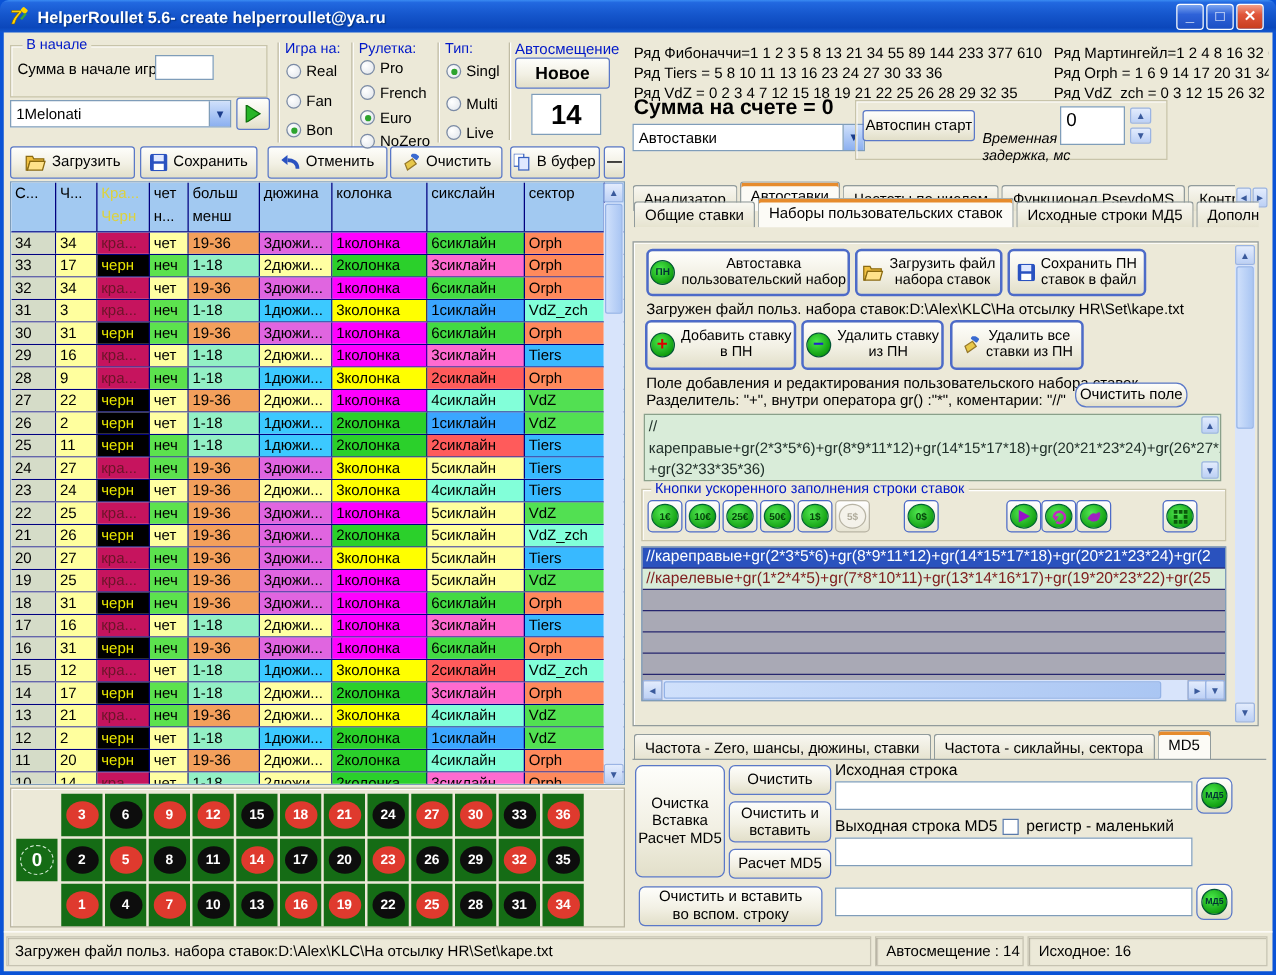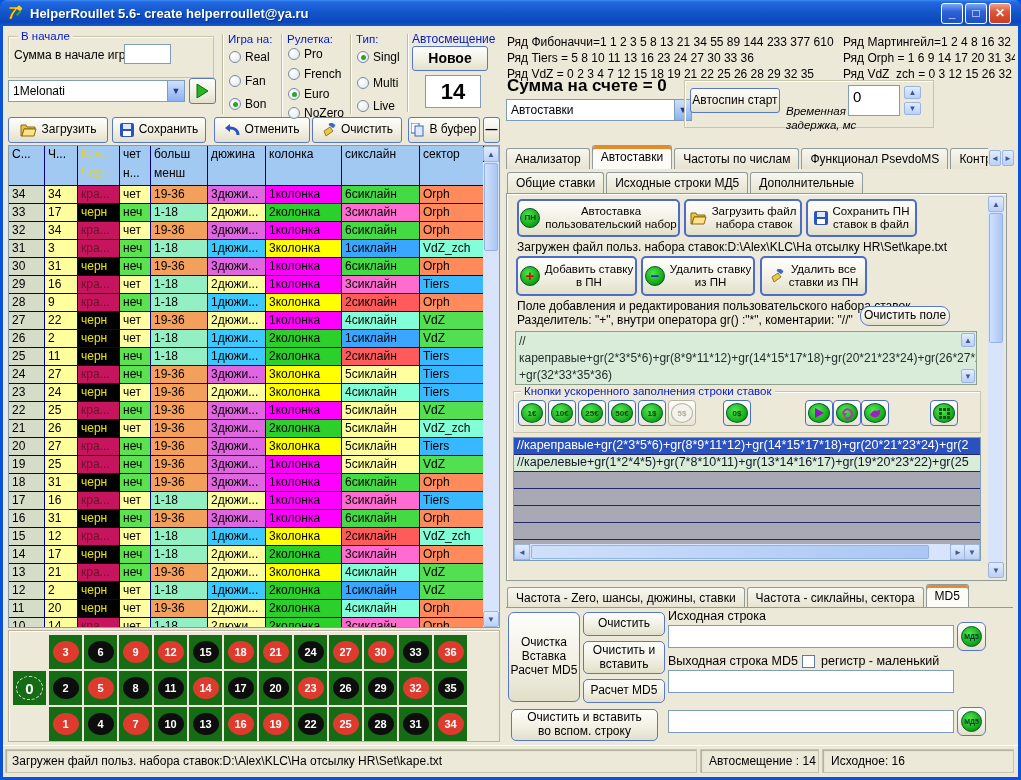--- a/index.html
+++ b/index.html
@@ -614,22 +614,23 @@
 
   <div id="main-tabs" class="tabbar abs" style="left:506px;top:145px;width:482px;height:24px;">
       <div class="tab">Анализатор</div>
       <div class="tab active">Автоставки</div>
       <div class="tab">Частоты по числам</div>
       <div class="tab">Функционал PsevdoMS</div>
       <div class="tab">Контроль банкрол</div>
     </div>
   <div class="abs sb-btn" style="left:989px;top:150px;width:12px;height:16px;">◄</div>
   <div class="abs sb-btn" style="left:1002px;top:150px;width:12px;height:16px;">►</div>
-  <div id="sub-tabs" class="tabbar abs" style="left:507px;top:169px;width:500px;height:24px;">
+  <div id="sub-tabs" class="tabbar abs" style="left:507px;top:158px;width:500px;height:24px;">
       <div class="tab">Общие ставки</div>
+      <div class="tab active">Наборы пользовательских ставок</div>
       <div class="tab">Исходные строки МД5</div>
       <div class="tab">Дополнительные</div>
     </div>
 
   <div class="abs" style="left:506px;top:193px;width:501px;height:388px;border:1px solid #919b9c;background:#ece9d8;box-shadow:inset 1px 1px 0 #fff;"></div>
 
   <div class="abs btn btn-b2" style="left:684px;top:199px;width:118px;height:38px;font-size:11.5px;">
     <svg width="17" height="14" viewBox="0 0 17 14">
         <path d="M1 2h5l1 2h8v2H4L2 13H1z" fill="#f0c040" stroke="#8a6a10"></path>
         <path d="M4 6h12l-2 7H2z" fill="#ffe28a" stroke="#8a6a10"></path>
@@ -686,21 +687,21 @@
     <div class="sb-btn abs" style="right:1px;bottom:1px;width:14px;height:14px;">▼</div>
   </div>
 
   <div class="abs groupline" style="left:513px;top:391px;width:468px;height:42px;"></div>
   <div class="abs blue-lb" style="left:521px;top:385px;background:#ece9d8;padding:0 3px;">Кнопки ускоренного заполнения строки ставок</div>
   <div id="chips"></div>
 
   <div class="abs" style="left:513px;top:437px;width:468px;height:124px;border:1px solid #7f9db9;background:var(--empty-bg);overflow:hidden;">
     <div id="bet-list" style="height:108px;overflow:hidden;">
         <div class="list-row" style="background: rgb(42, 82, 190); color: rgb(255, 255, 255);">//кареправые+gr(2*3*5*6)+gr(8*9*11*12)+gr(14*15*17*18)+gr(20*21*23*24)+gr(2</div>
-        <div class="list-row" style="background: rgb(216, 236, 216); color: #0f172a;">//карелевые+gr(1*2*4*5)+gr(7*8*10*11)+gr(13*14*16*17)+gr(19*20*23*22)+gr(25</div>
+        <div class="list-row" style="background: rgb(216, 236, 216); color: #7f1d1d;">//карелевые+gr(1*2*4*5)+gr(7*8*10*11)+gr(13*14*16*17)+gr(19*20*23*22)+gr(25</div>
         <div class="list-row"></div>
         <div class="list-row"></div>
         <div class="list-row"></div>
         <div class="list-row"></div>
         <div class="list-row"></div>
       </div>
     <div class="abs" style="left:0;bottom:0;width:452px;height:16px;">
       <div class="sb-btn abs" style="left:0;top:0;width:16px;height:16px;">◄</div>
       <div class="sb-track abs" style="left:16px;top:0;width:420px;height:16px;"></div>
       <div class="sb-thumb abs" style="left:17px;top:1px;width:398px;height:14px;"></div>

